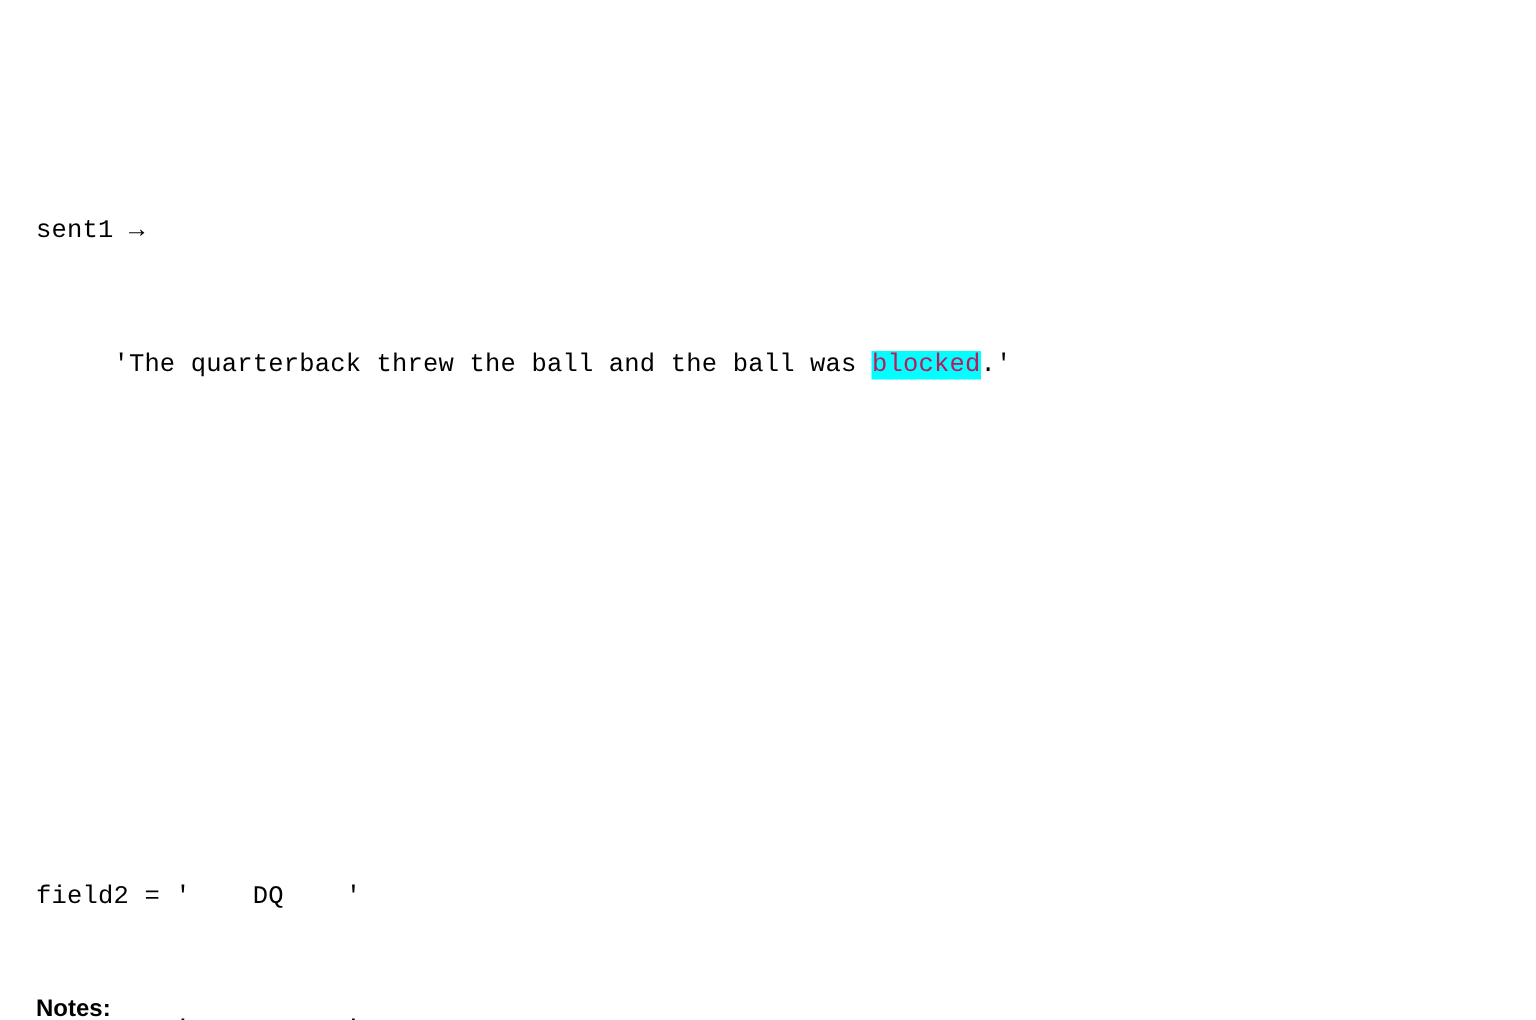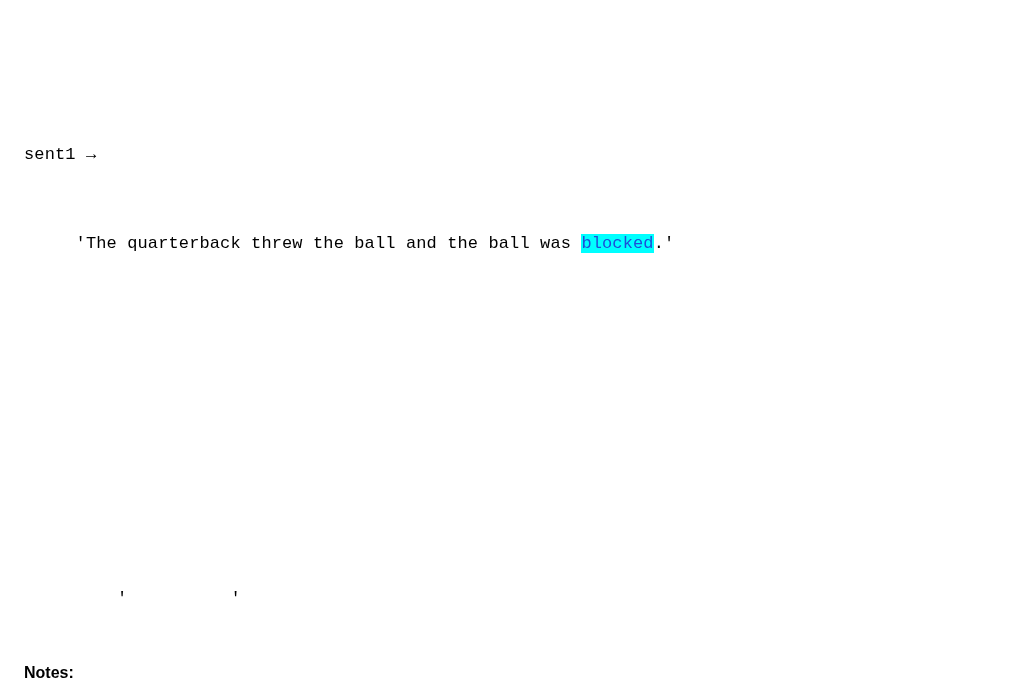--- a/index.html
+++ b/index.html
@@ -38,21 +38,21 @@
     white-space: pre;
     min-height: 29.6px;
   }
 
   .line.blank {
     height: 29.6px;
   }
 
   .hl {
     background: #00ffff;
-    color: #1d4ed8;
+    color: #be185d;
   }
 
   .notes-heading {
     position: absolute;
     left: 24px;
     top: 663px;
     font-family: "Liberation Sans", "DejaVu Sans", sans-serif;
     font-size: 16px;
     font-weight: bold;
     color: #000000;
@@ -68,20 +68,21 @@
   <div class="code-block">
 
     
     <div class="line">sent1 →</div>
     <div class="line"><span>     'The quarterback threw the ball and the ball was </span><span class="hl">blocked</span><span>.'</span></div>
 
     <div class="line blank"> </div>
     <div class="line blank"> </div>
 
     
+    <div class="line"><span>field2 = </span><span>'    DQ    '</span></div>
     <div class="line"><span>         </span><span>'          '</span></div>
     
     
     
 
     
 
     
     
 

